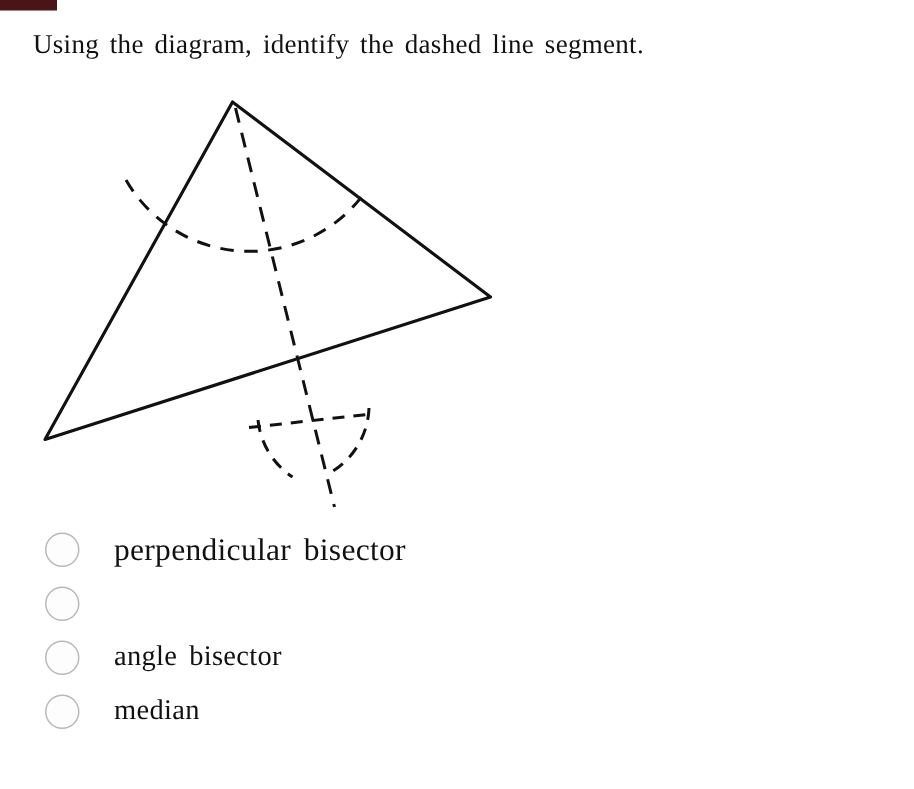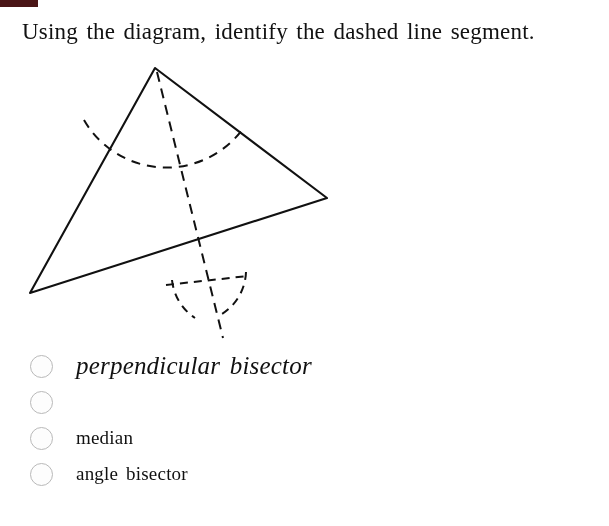--- a/index.html
+++ b/index.html
@@ -21,21 +21,21 @@
     top: 0;
     width: 38px;
     height: 7px;
     background: #4a1516;
   }
   #question-text {
     position: absolute;
     left: 22px;
     top: 18px;
     width: 560px;
-    font-size: 23px;
+    font-size: 18px;
     line-height: 1.25;
     letter-spacing: 0.2px;
     word-spacing: 2.5px;
     color: #111111;
   }
   #diagram-wrap {
     position: absolute;
     left: 10px;
     top: 50px;
     width: 360px;
@@ -66,22 +66,21 @@
     margin-left: 8px;
   }
   .choice-label {
     margin-left: 23px;
     font-size: 19px;
     color: #111111;
     word-spacing: 3px;
     letter-spacing: 0.2px;
   }
   .choice-row.first .choice-label {
-    font-size: 25px;
-    font-style: italic;
+    font-size: 21px;
   }
 </style>
 </head>
 <body>
 
 <div id="top-marker"></div>
 
 <div id="question-text">Using the diagram, identify the dashed line segment.</div>
 
 <div id="diagram-wrap">
@@ -110,19 +109,19 @@
 <div id="choices">
   <div class="choice-row first">
     <span class="radio"></span>
     <span class="choice-label">perpendicular bisector</span>
   </div>
   <div class="choice-row">
     <span class="radio"></span>
   </div>
   <div class="choice-row">
     <span class="radio"></span>
-    <span class="choice-label">median</span>
+    <span class="choice-label">angle bisector</span>
   </div>
   <div class="choice-row">
     <span class="radio"></span>
-    <span class="choice-label">angle bisector</span>
+    <span class="choice-label">median</span>
   </div>
 </div>
 
 </body></html>

